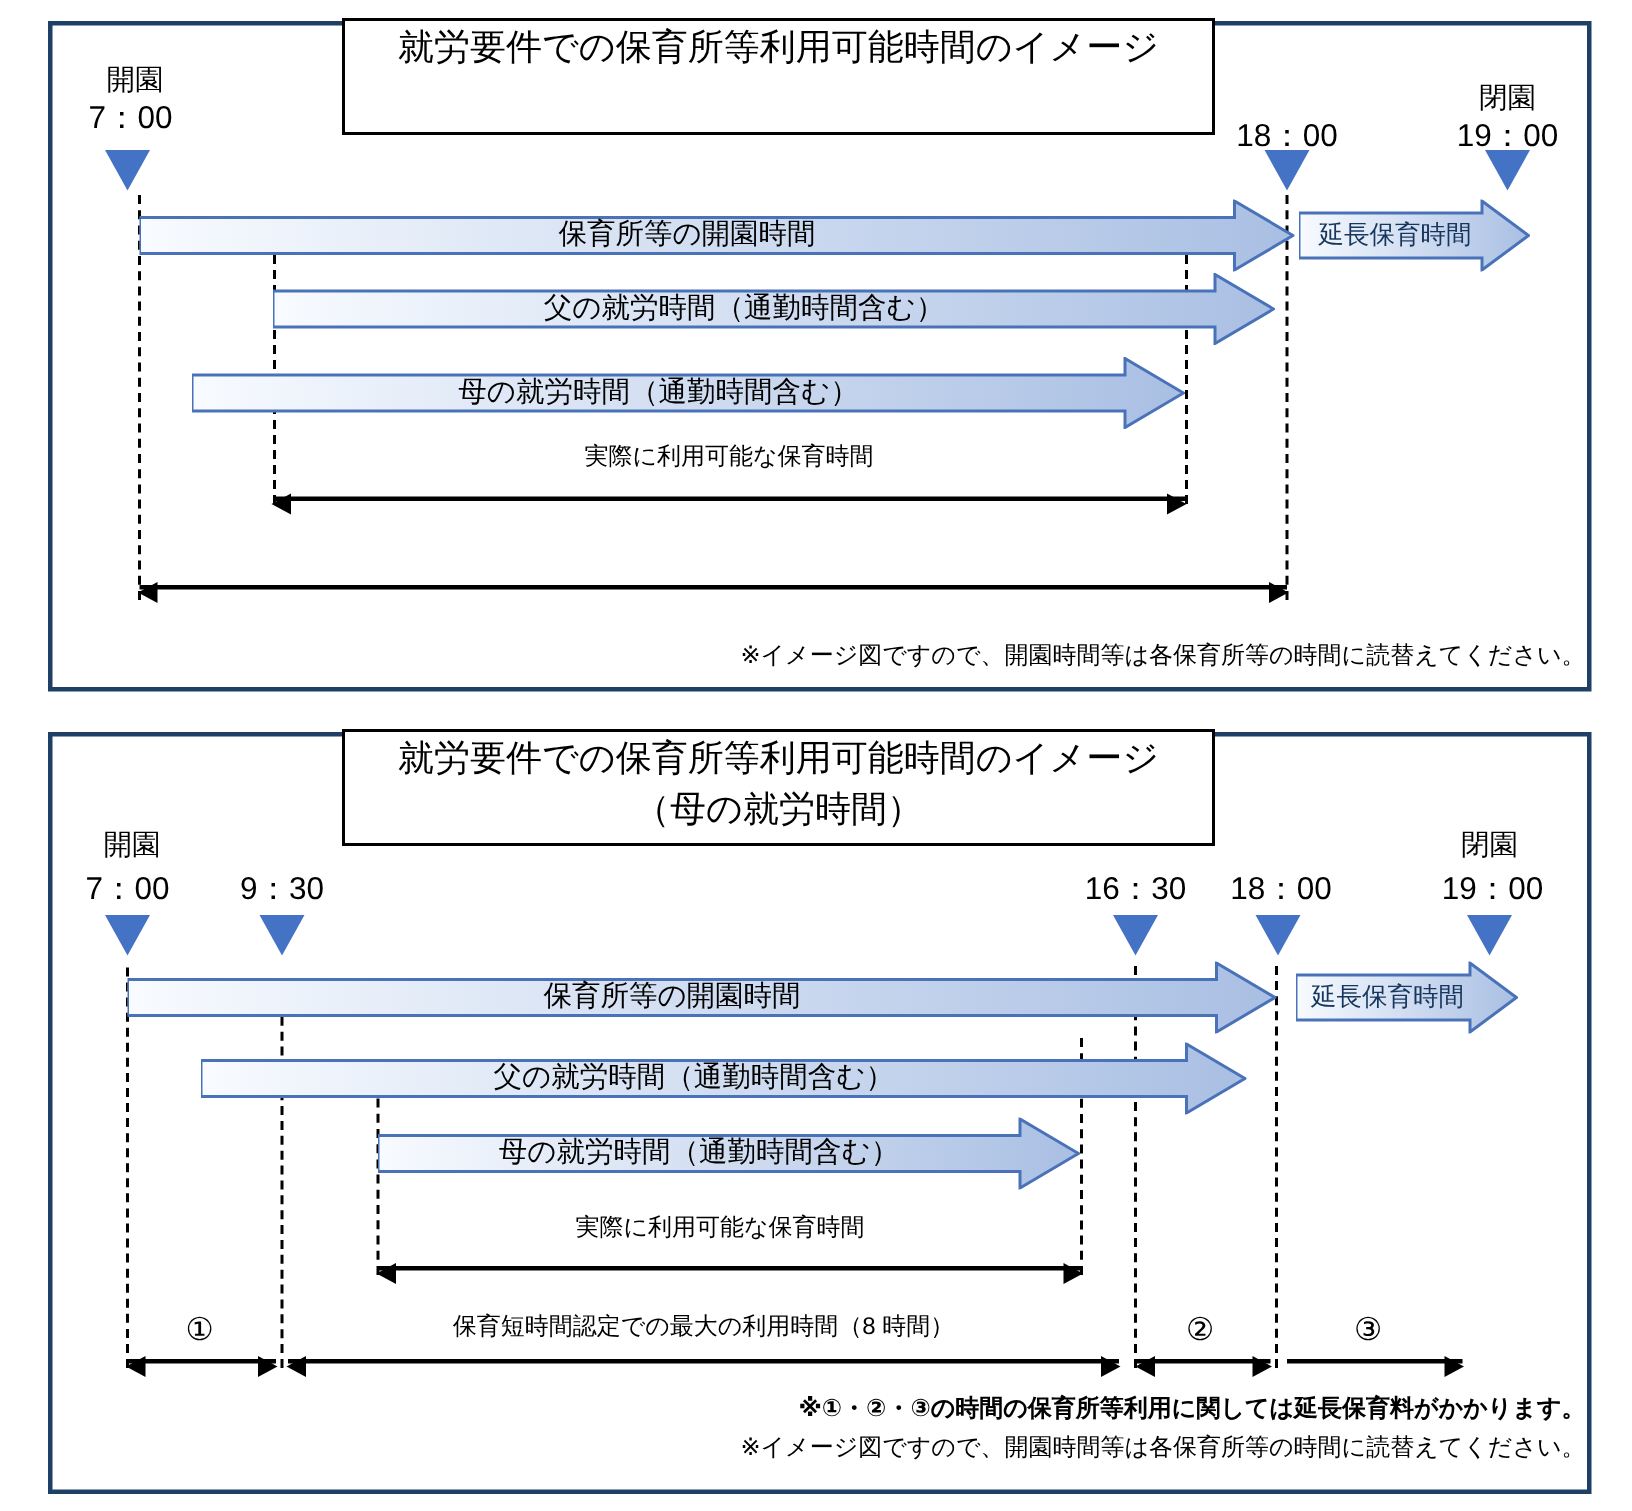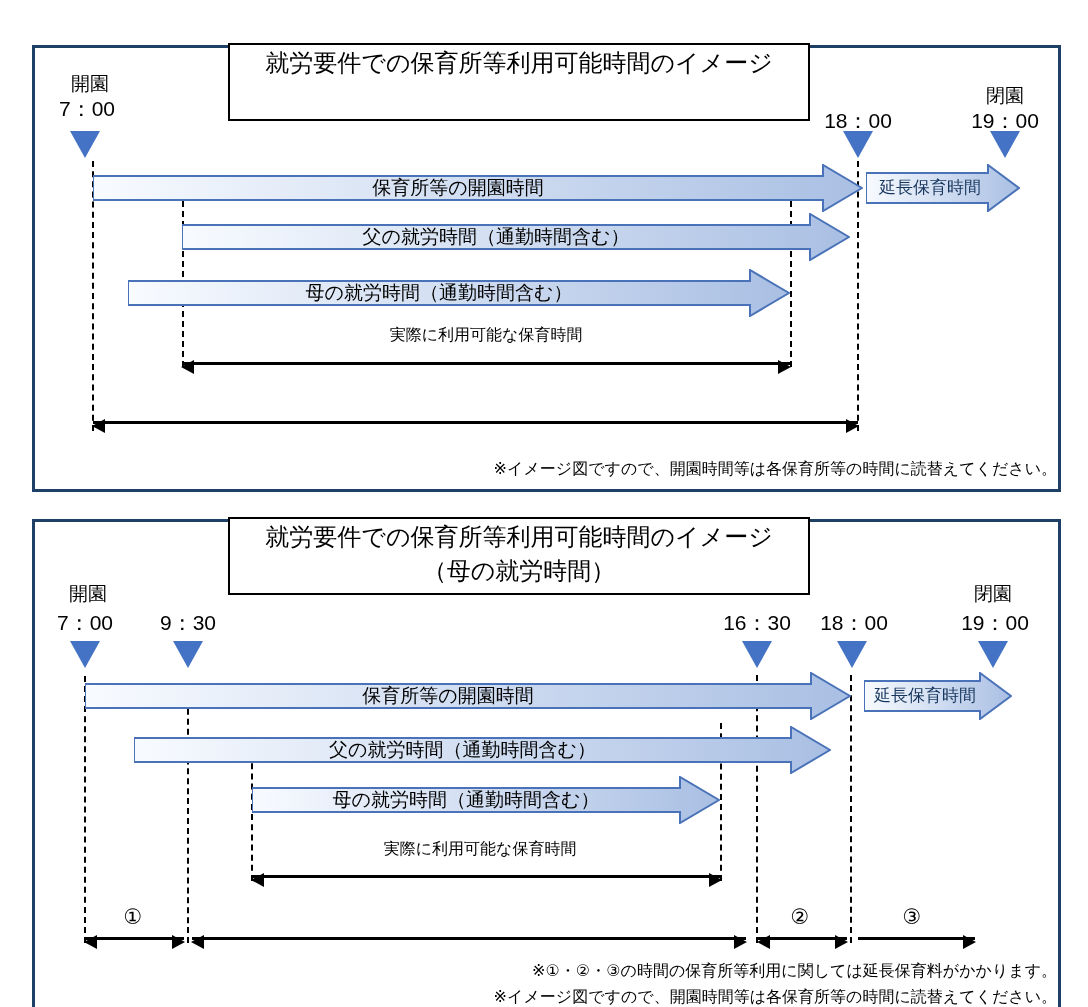--- a/index.html
+++ b/index.html
@@ -1,18 +1,18 @@
 <!DOCTYPE html>
 <html style="--panel-border: #1e3f66; --triangle-blue: #4472c4; --arrow-border: #4a72b8; --arrow-fill-light: #f8fbff; --arrow-fill-dark: #a9bfe3; --ext-text-color: #17365d;"><head>
 <meta charset="utf-8">
 <style>
   html,body{margin:0;padding:0;background:#fff;}
   #canvas{position:relative;width:1088px;height:1007px;background:#fff;overflow:hidden;
           font-family:"Liberation Sans","DejaVu Sans",sans-serif;color:#000;}
-  .panel{position:absolute;margin-top:31px;}
+  .panel{position:absolute;}
   .panel-frame{position:absolute;inset:0;border:3px solid var(--panel-border);z-index:1;}
   .titlebox{position:absolute;z-index:3;background:#fff;border:2px solid #000;text-align:center;
             font-size:24px;line-height:34px;padding-top:1px;}
   .clabel{position:absolute;transform:translateX(-50%);white-space:nowrap;z-index:2;}
   .gate{font-size:19px;}
   .time{font-size:21px;}
   .mlabel{font-size:16px;}
   .circ{font-size:21px;}
   .note{position:absolute;right:4px;text-align:right;white-space:nowrap;font-size:16px;line-height:24px;z-index:2;}
   .tri{position:absolute;width:0;height:0;border-left:15px solid transparent;
@@ -160,25 +160,26 @@
       <svg viewBox="0 0 468 48" width="100%" height="100%" preserveAspectRatio="none">
         <polygon class="apoly" points="0,12 428,12 428,1 467,24 428,47 428,36 0,36"></polygon>
       </svg>
       <span class="alabel">母の就労時間（通勤時間含む）</span>
     </div>
 
     <div class="clabel mlabel" style="left:448px;top:320px;">実際に利用可能な保育時間</div>
     <div class="darrow" style="left:220px;top:356px;width:469px;"></div>
 
     <div class="clabel circ" style="left:101px;top:386px;">①</div>
+    <div class="clabel mlabel" style="left:437px;top:386px;">保育短時間認定での最大の利用時間（8 時間）</div>
     <div class="clabel circ" style="left:768px;top:386px;">②</div>
     <div class="clabel circ" style="left:880px;top:386px;">③</div>
 
     <div class="darrow" style="left:53px;top:418px;width:99px;"></div>
     <div class="darrow" style="left:160px;top:418px;width:554px;"></div>
     <div class="darrow" style="left:726px;top:418px;width:89px;"></div>
     <div class="rarrow" style="left:826px;top:418px;width:117px;"></div>
 
-    <div class="note" style="top:440px;">※①・②・③の時間の保育所等利用に関しては延長保育料がかかります。</div>
+    <div class="note" style="top:440px;font-weight:bold;">※①・②・③の時間の保育所等利用に関しては延長保育料がかかります。</div>
     <div class="note" style="top:466px;">※イメージ図ですので、開園時間等は各保育所等の時間に読替えてください。</div>
   </section>
 
 </div>
 
 </body></html>

